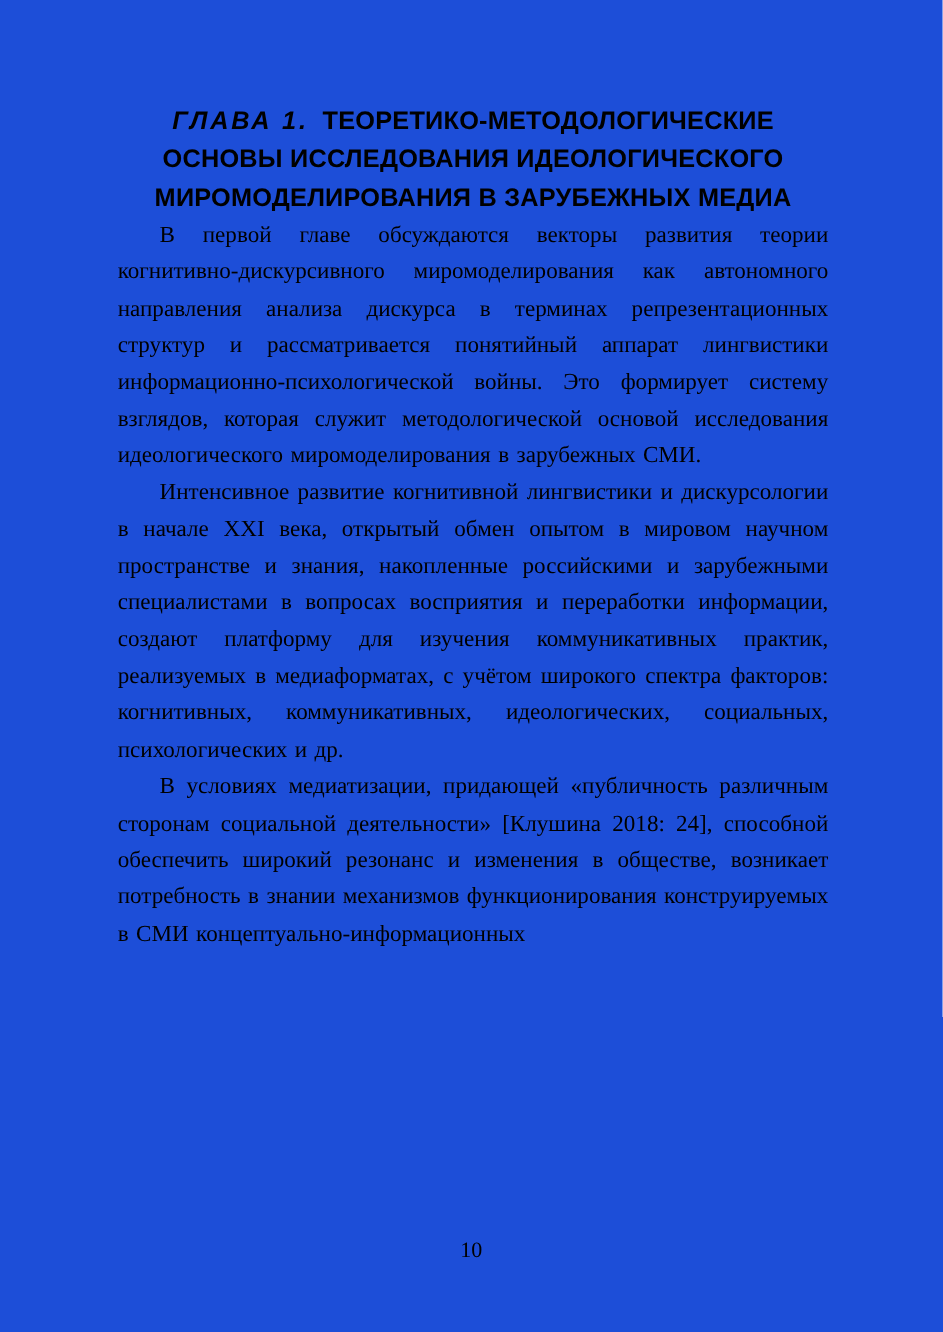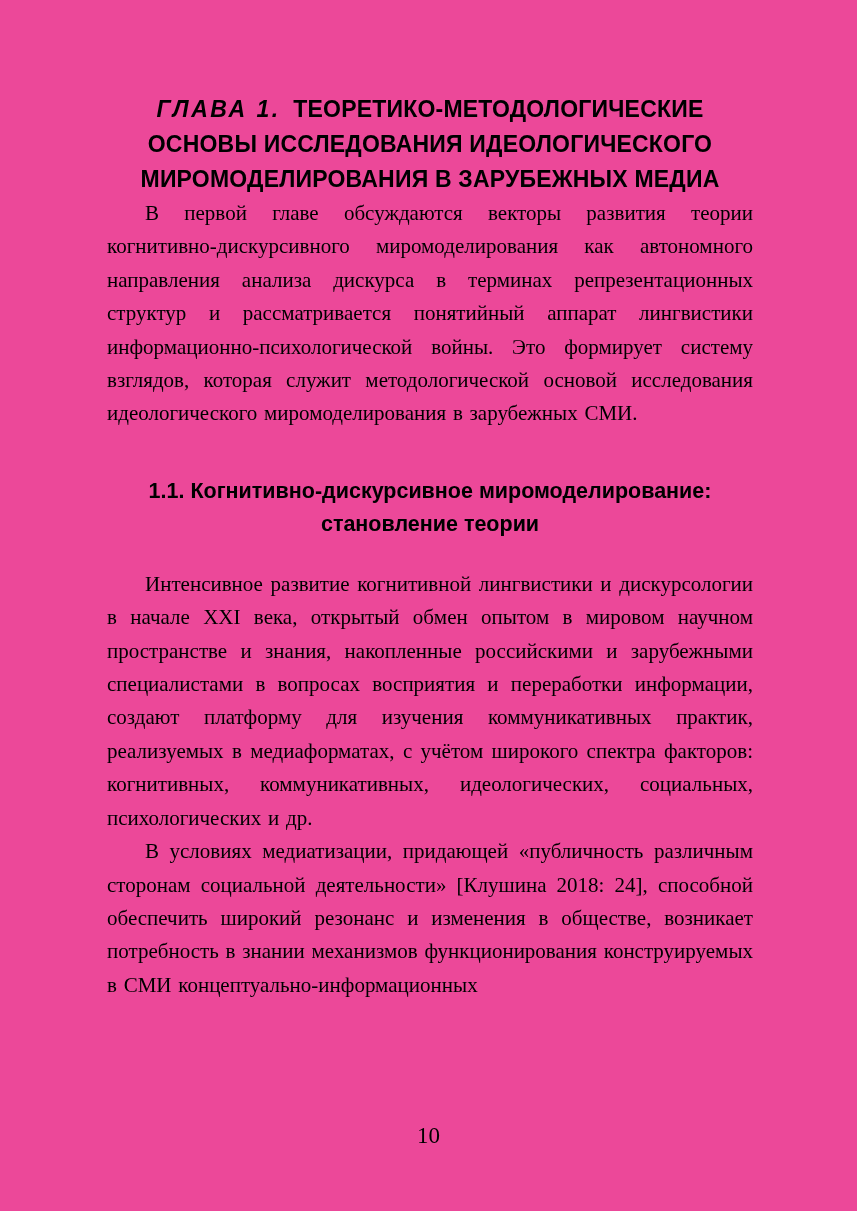--- a/index.html
+++ b/index.html
@@ -5,21 +5,21 @@
     html, body {
       margin: 0;
       padding: 0;
       background: #ffffff;
     }
     .page {
       position: relative;
       width: 857px;
       height: 1211px;
       margin: 0 auto;
-      background: #ec4899;
+      background: #1d4ed8;
       color: #000000;
       font-family: "Liberation Serif", serif;
       overflow: hidden;
       box-sizing: border-box;
     }
     .content {
       position: absolute;
       left: 107px;
       top: 0;
       width: 646px;
@@ -56,35 +56,34 @@
       font-weight: bold;
       font-size: 21.5px;
       line-height: 33px;
     }
     .page-number {
       position: absolute;
       left: 0;
       bottom: 62px;
       width: 100%;
       text-align: center;
-      font-size: 23px;
+      font-size: 20px;
       font-family: "Liberation Serif", serif;
     }
   </style>
 </head>
 <body>
 
 <div class="page">
   <div class="content">
 
     <h1 class="chapter-heading"><span class="chapter-label">ГЛАВА 1.</span> <span>ТЕОРЕТИКО-МЕТОДОЛОГИЧЕСКИЕ ОСНОВЫ ИССЛЕДОВАНИЯ ИДЕОЛОГИЧЕСКОГО МИРОМОДЕЛИРОВАНИЯ В ЗАРУБЕЖНЫХ МЕДИА</span></h1>
 
     <p class="body-par intro-paragraph">В первой главе обсуждаются векторы развития теории когнитивно-дискурсивного миромоделирования как автономного направления анализа дискурса в терминах репрезентационных структур и рассматривается понятийный аппарат лингвистики информационно-психологической войны. Это формирует систему взглядов, которая служит методологической основой исследования идеологического миромоделирования в зарубежных СМИ.</p>
 
-    <h2 class="section-heading">1.1. Когнитивно-дискурсивное миромоделирование: становление теории</h2>
 
     <p class="body-par">Интенсивное развитие когнитивной лингвистики и дискурсологии в начале XXI века, открытый обмен опытом в мировом научном пространстве и знания, накопленные российскими и зарубежными специалистами в вопросах восприятия и переработки информации, создают платформу для изучения коммуникативных практик, реализуемых в медиаформатах, с учётом широкого спектра факторов: когнитивных, коммуникативных, идеологических, социальных, психологических и др.</p>
 
     <p class="body-par">В условиях медиатизации, придающей «публичность различным сторонам социальной деятельности» [Клушина 2018: 24], способной обеспечить широкий резонанс и изменения в обществе, возникает потребность в знании механизмов функционирования конструируемых в СМИ концептуально-информационных</p>
 
   </div>
 
   <div class="page-number">10</div>
 </div>
 

